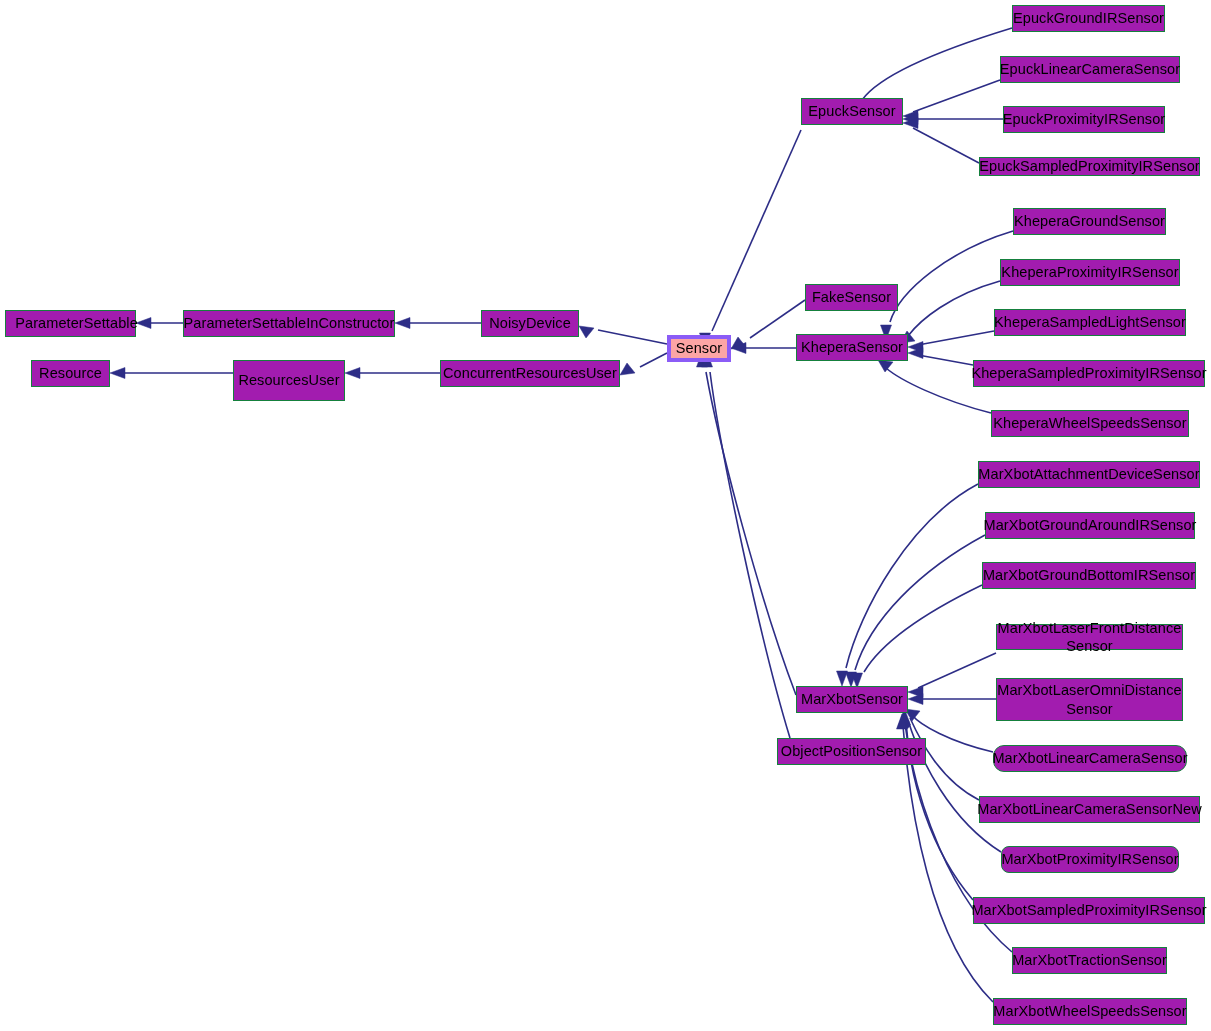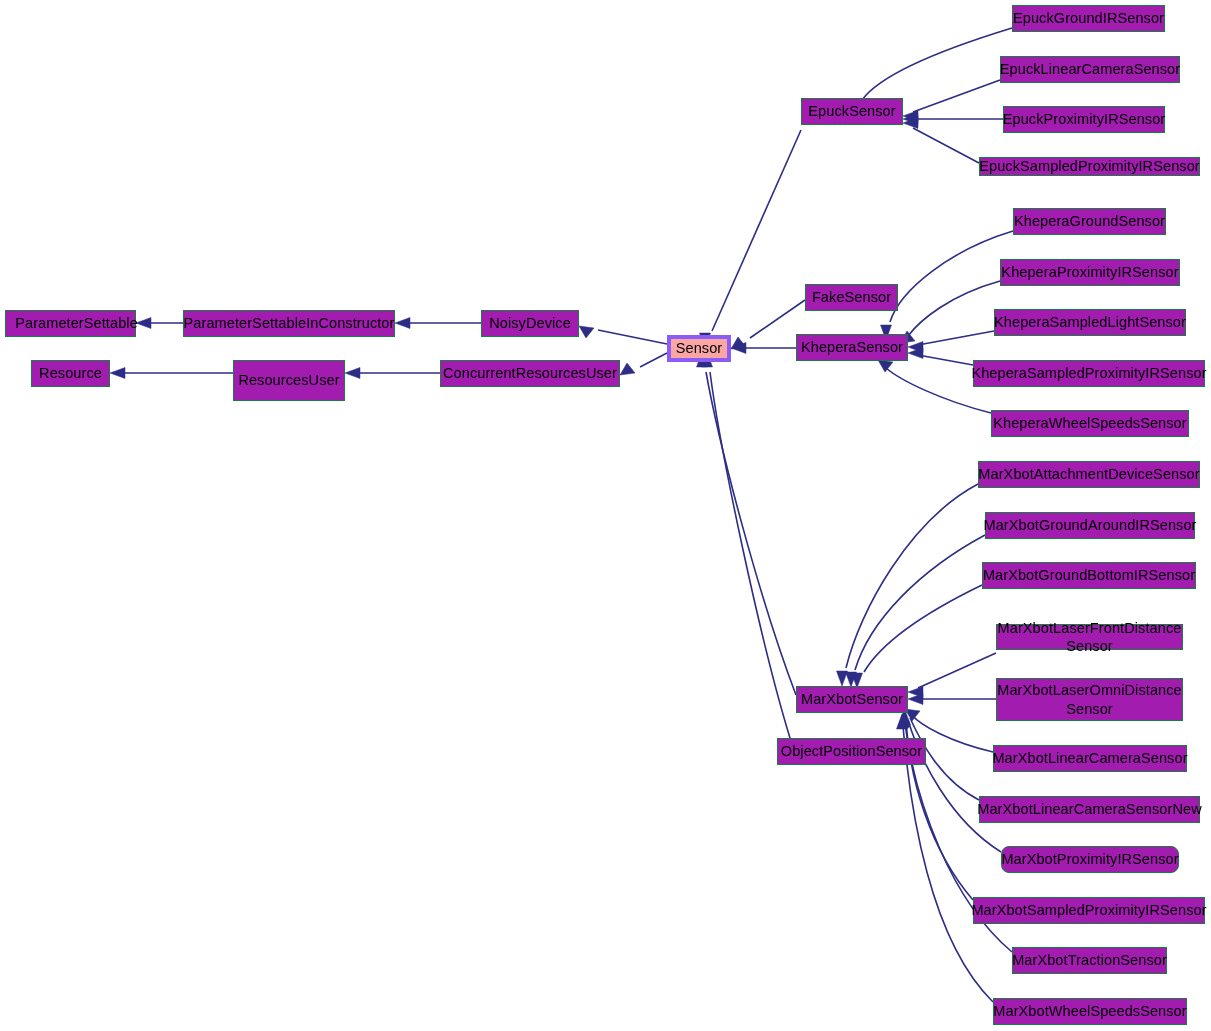--- a/index.html
+++ b/index.html
@@ -151,21 +151,21 @@
       <div class="node-box" style="left: 994px; top: 309px; width: 192px; height: 27px;">KheperaSampledLightSensor</div>
       <div class="node-box" style="left: 973px; top: 360px; width: 232px; height: 27px;">KheperaSampledProximityIRSensor</div>
       <div class="node-box" style="left: 991px; top: 410px; width: 198px; height: 27px;">KheperaWheelSpeedsSensor</div>
       <div class="node-box" style="left: 796px; top: 686px; width: 112px; height: 27px;">MarXbotSensor</div>
       <div class="node-box" style="left: 777px; top: 738px; width: 149px; height: 27px;">ObjectPositionSensor</div>
       <div class="node-box" style="left: 978px; top: 461px; width: 222px; height: 27px;">MarXbotAttachmentDeviceSensor</div>
       <div class="node-box" style="left: 985px; top: 512px; width: 210px; height: 27px;">MarXbotGroundAroundIRSensor</div>
       <div class="node-box" style="left: 982px; top: 562px; width: 214px; height: 27px;">MarXbotGroundBottomIRSensor</div>
       <div class="node-box two-line" style="left: 996px; top: 596px; width: 187px; height: 26px; margin-top: 28px;">MarXbotLaserFrontDistance Sensor</div>
       <div class="node-box two-line" style="left: 996px; top: 678px; width: 187px; height: 43px;">MarXbotLaserOmniDistance Sensor</div>
-      <div class="node-box" style="left: 993px; top: 745px; width: 194px; height: 27px;">MarXbotLinearCameraSensor</div>
+      <div class="node-box" style="left: 993px; top: 745px; width: 194px; height: 27px; border-radius: 11px;">MarXbotLinearCameraSensor</div>
       <div class="node-box" style="left: 979px; top: 796px; width: 221px; height: 27px;">MarXbotLinearCameraSensorNew</div>
       <div class="node-box" style="left: 1001px; top: 846px; width: 178px; height: 27px; border-radius: 8px;">MarXbotProximityIRSensor</div>
       <div class="node-box" style="left: 973px; top: 897px; width: 232px; height: 27px;">MarXbotSampledProximityIRSensor</div>
       <div class="node-box" style="left: 1012px; top: 947px; width: 155px; height: 27px;">MarXbotTractionSensor</div>
       <div class="node-box" style="left: 993px; top: 998px; width: 194px; height: 27px;">MarXbotWheelSpeedsSensor</div>
     </div>
 
 </div>
 
 </body></html>

